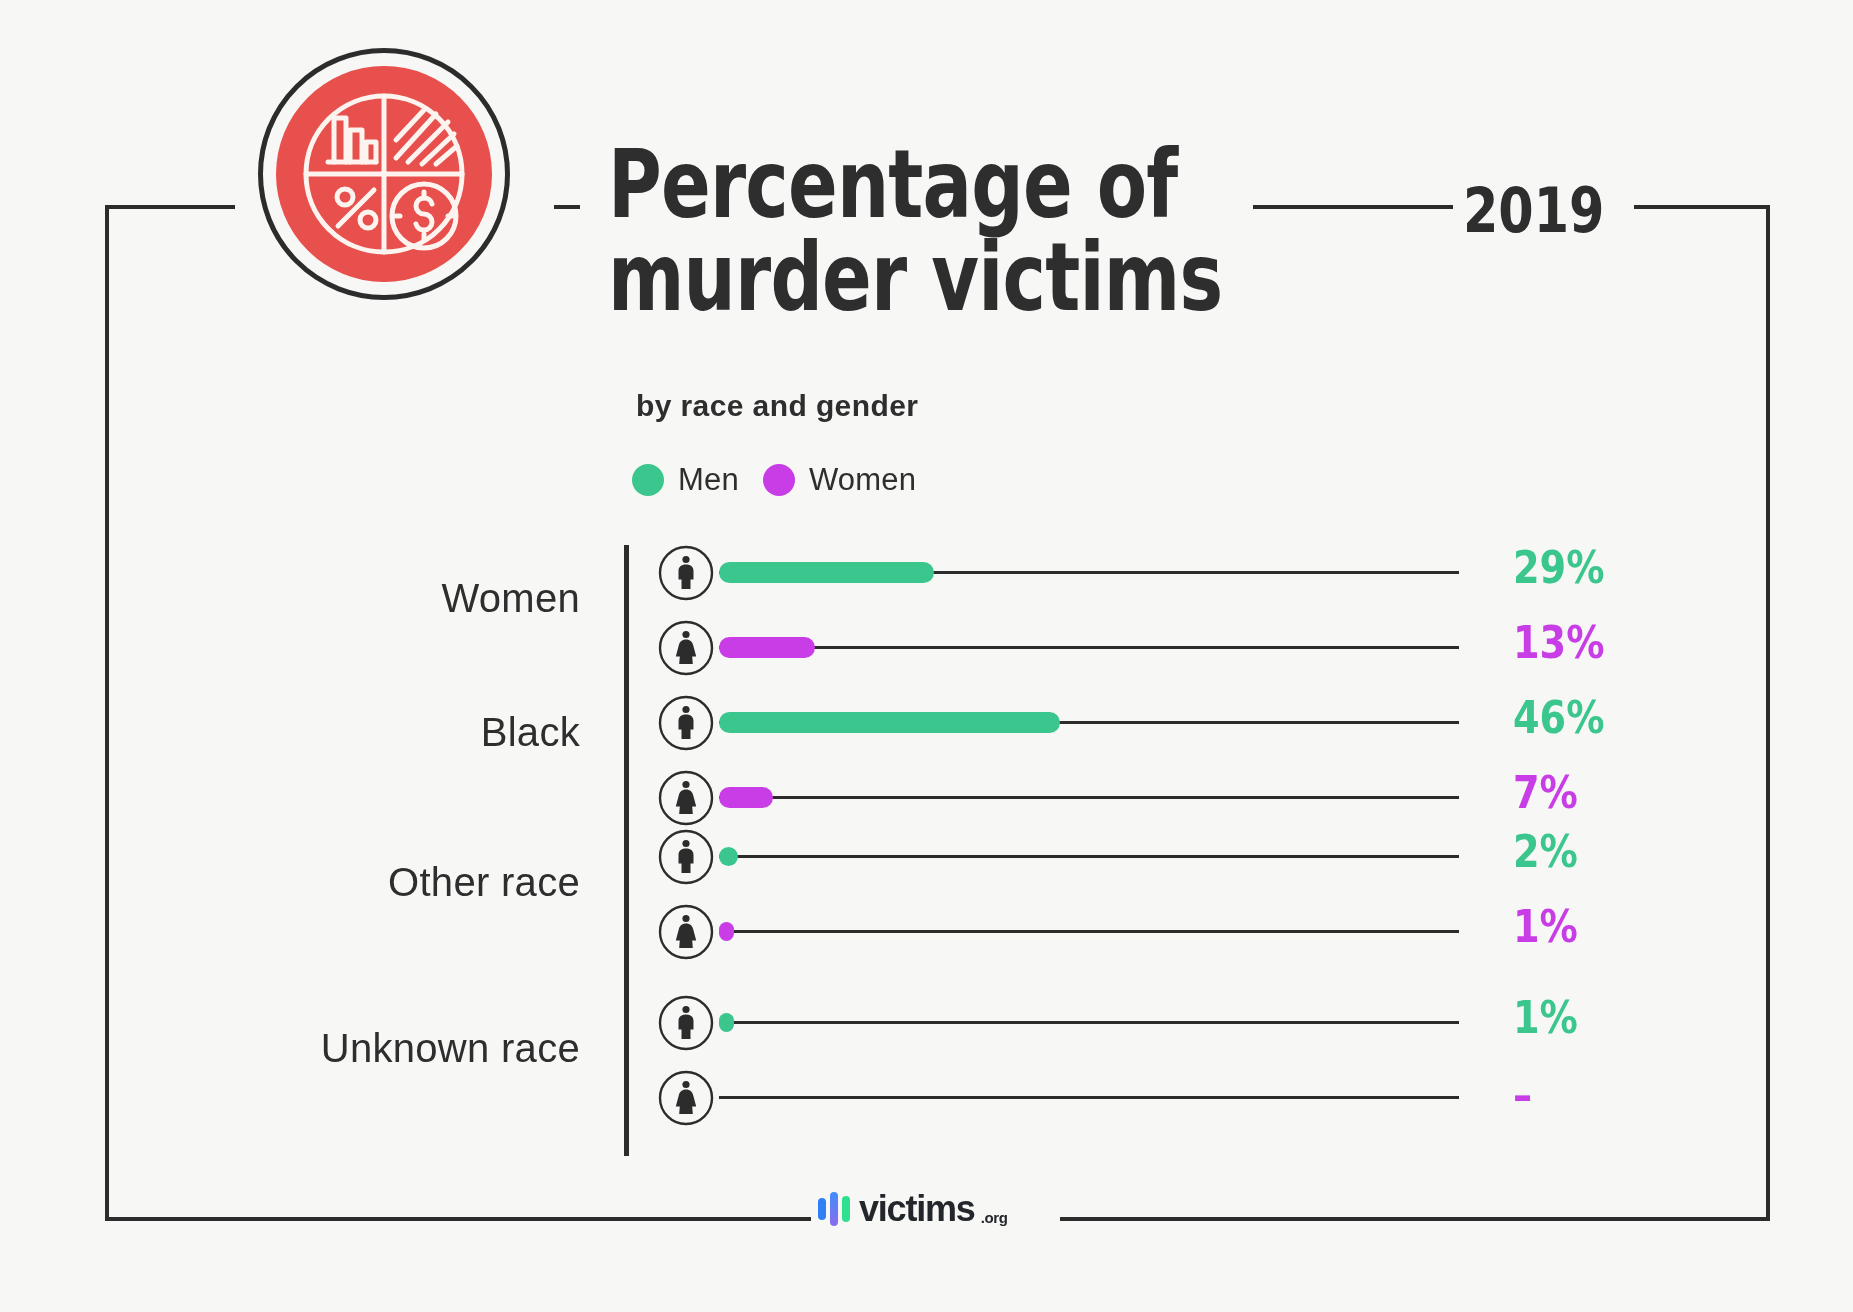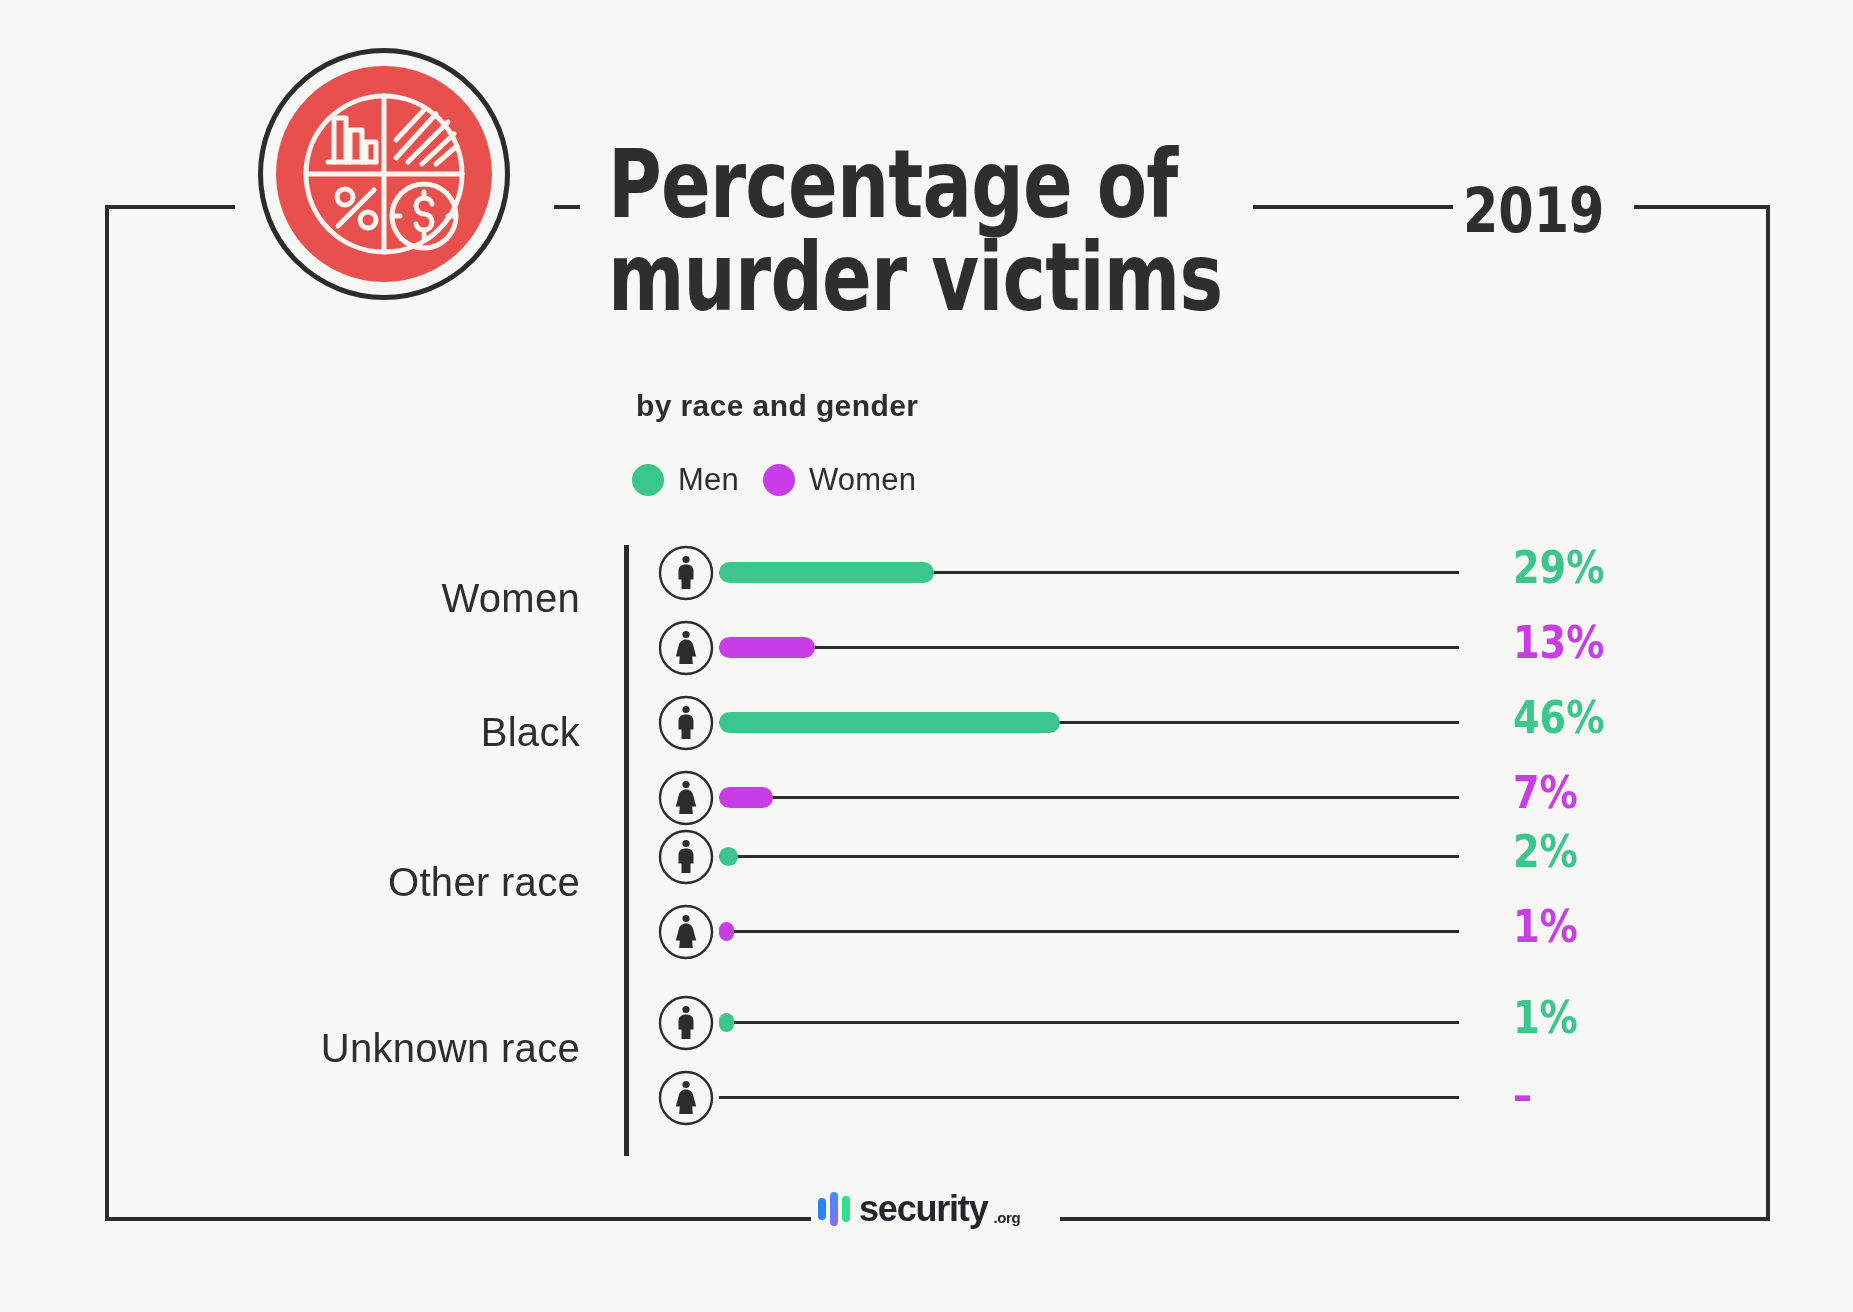--- a/index.html
+++ b/index.html
@@ -437,15 +437,15 @@
     </div>
   </div>
 </div>
 
 <div class="footer-logo">
   <div class="logo-bars">
     <span class="logo-bar b1"></span>
     <span class="logo-bar b2"></span>
     <span class="logo-bar b3"></span>
   </div>
-  <span class="logo-word">security</span>
+  <span class="logo-word">victims</span>
   <span class="logo-tld">.org</span>
 </div>
 
 </body></html>

